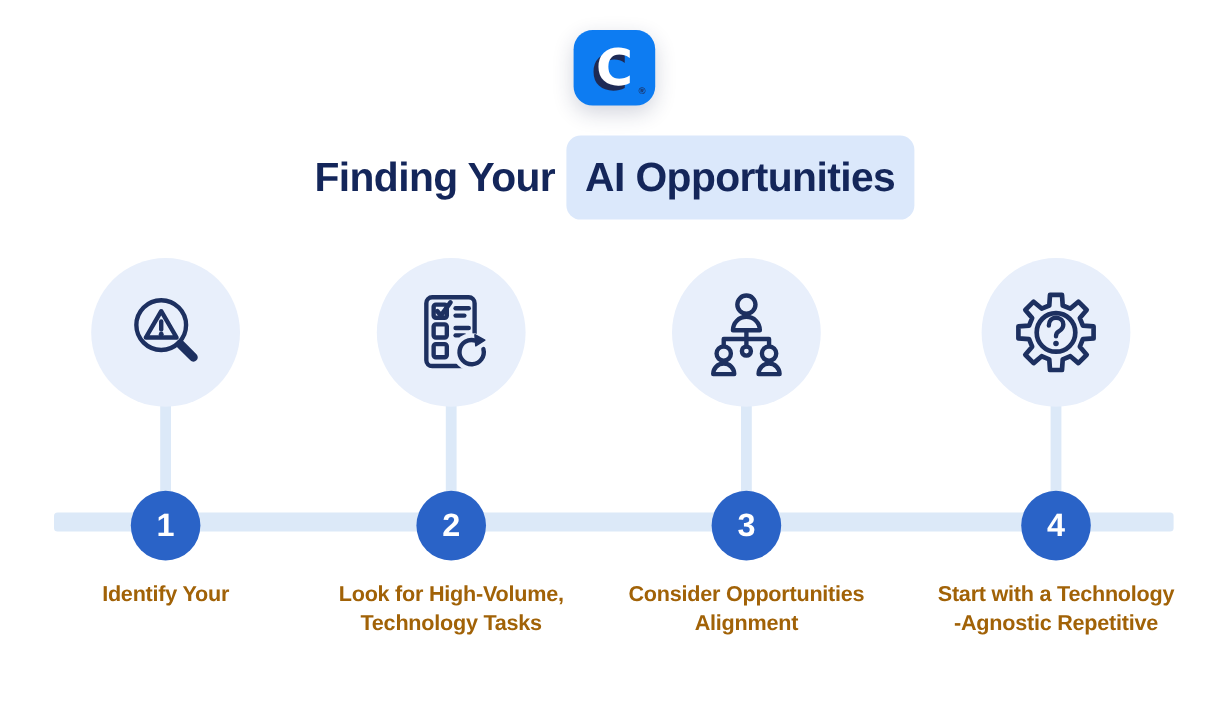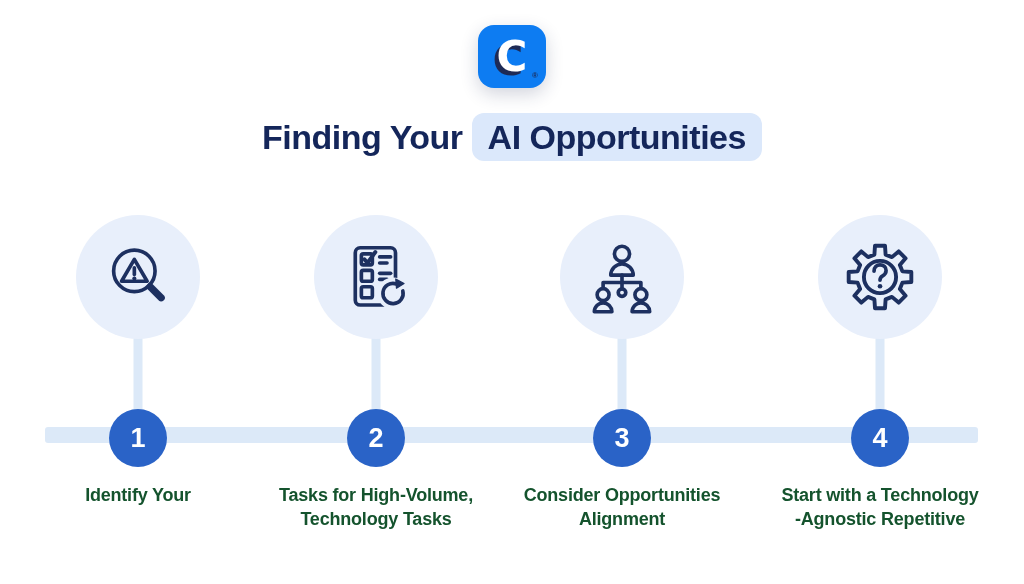--- a/index.html
+++ b/index.html
@@ -24,21 +24,21 @@
 
   
   .title-row {
     position:absolute; top:113px; left:0; width:100%;
     display:flex; justify-content:center; align-items:center; gap:9px;
   }
   .title-prefix {
     font-size:34px; font-weight:800; color:#14265a; letter-spacing:-0.5px; line-height:48px;
   }
   .title-pill {
-    background:#dbe8fb; border-radius:12px; padding:0 16px;
+    background:#dbe8fb; border-radius:12px; padding:11px 16px;
     font-size:34px; font-weight:800; color:#14265a; letter-spacing:-0.5px; line-height:48px;
   }
 
   
   .timeline-bar {
     position:absolute; left:45px; top:427px; width:933px; height:16px;
     background:#dce9f8; border-radius:3px; z-index:0;
   }
 
   .step { position:absolute; top:215px; width:236px; height:340px; }
@@ -57,21 +57,21 @@
     width:9px; height:100px; background:#dce9f8; z-index:0;
   }
   .number-circle {
     position:absolute; top:194px; left:50%; transform:translateX(-50%);
     width:58px; height:58px; border-radius:50%; background:#2a63c7;
     display:flex; align-items:center; justify-content:center;
     color:#ffffff; font-size:27px; font-weight:bold; z-index:2;
   }
   .step-label {
     position:absolute; top:268px; left:0; width:100%; text-align:center;
-    color:#14532d; font-size:18px; font-weight:bold; line-height:24px; letter-spacing:-0.2px;
+    color:#a16207; font-size:18px; font-weight:bold; line-height:24px; letter-spacing:-0.2px;
   }
   .step-label span { display:block; }
 
   .icon-svg { display:block; }
 </style>
 </head>
 <body>
 
 <div class="canvas">
 
@@ -120,21 +120,21 @@
         <line x1="35" y1="34" x2="41" y2="34"></line>
         <circle cx="35.8" cy="43" r="1.6" fill="#1d3060" stroke="none"></circle>
         <circle cx="35.8" cy="47.5" r="1.6" fill="#1d3060" stroke="none"></circle>
         <circle cx="46" cy="45.5" r="13" fill="#e8effb" stroke="none"></circle>
         <path d="M54 43.4 A8.3 8.3 0 1 1 48.8 37.7"></path>
         <path d="M55 37.3 L48.2 33.6 L48.8 41.2 Z" fill="#1d3060" stroke="#1d3060" stroke-width="1"></path>
       </svg>
     </div>
     <div class="number-circle">2</div>
     <div class="step-label">
-      <span>Tasks for High-Volume,</span>
+      <span>Look for High-Volume,</span>
       <span>Technology Tasks</span>
     </div>
   </div>
 
   <div class="step step-3">
     <div class="connector"></div>
     <div class="icon-circle">
       <svg class="icon-svg" width="78" height="78" viewBox="0 0 64 64" fill="none" stroke="#1d3060" stroke-width="3" stroke-linecap="round" stroke-linejoin="round">
         <circle cx="32" cy="13" r="6.2"></circle>
         <path d="M22.8 30.5 A9.2 9.2 0 0 1 41.2 30.5 Z"></path>

